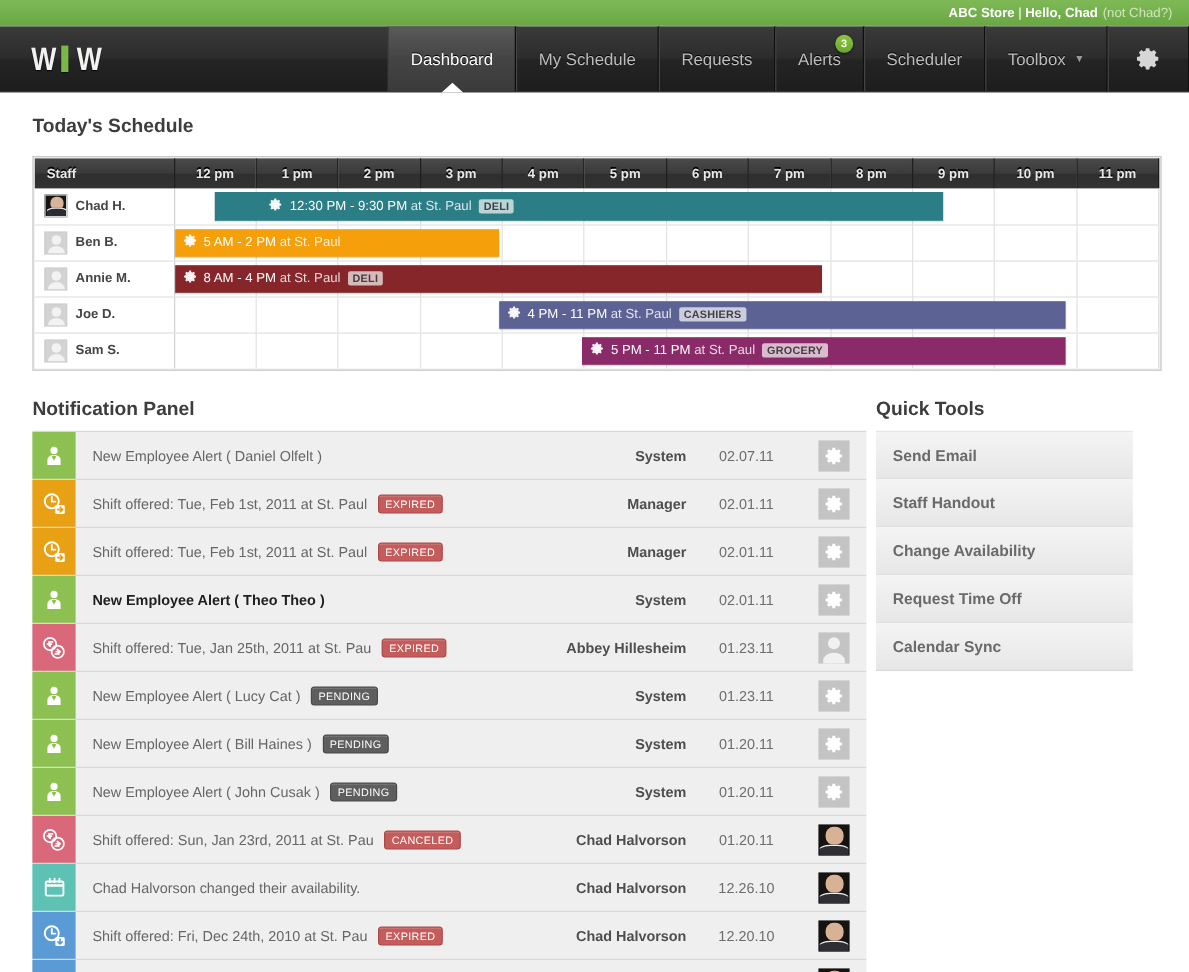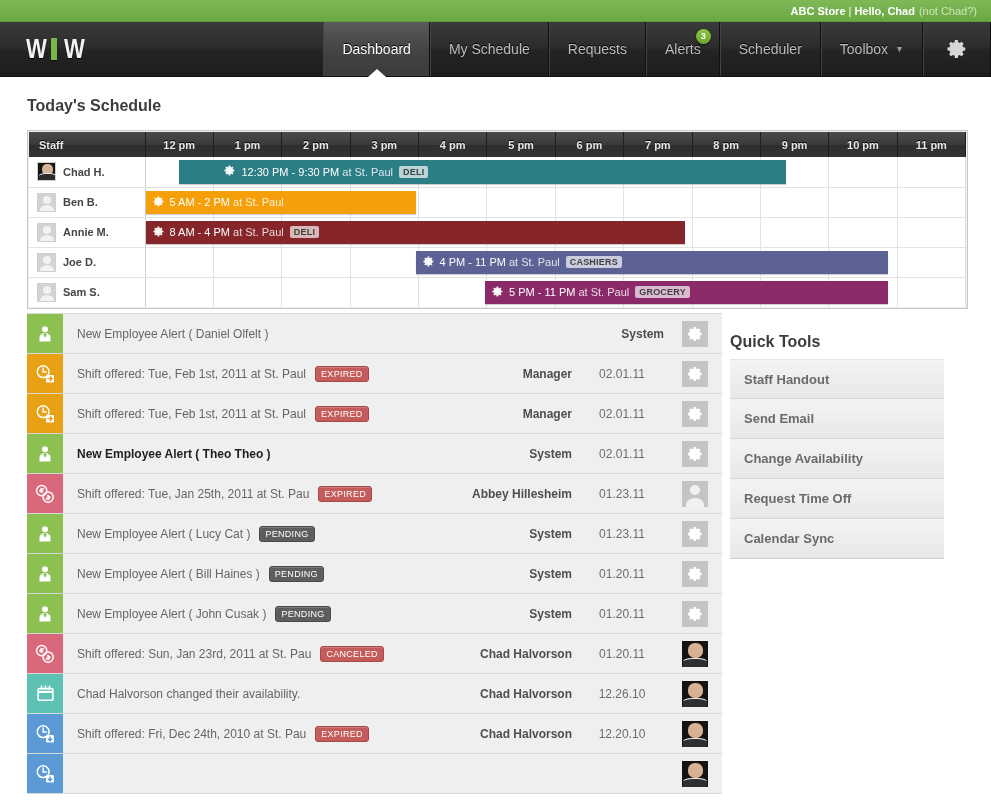--- a/index.html
+++ b/index.html
@@ -545,33 +545,35 @@
           <td></td>
           <td></td>
         </tr>
       </tbody>
   </table>
 </div>
 
 <div class="lower">
 
   <div class="notif-col">
+    <h2 class="section">Notification Panel</h2>
     <div class="notif-list" id="notif-list">
         <div class="notif-row">
           <div class="notif-icon" style="background: rgb(140, 193, 82);">
             <svg width="20" height="20" viewBox="0 0 24 24" fill="#ffffff">
               <circle cx="12" cy="6.4" r="3.6"></circle>
               <path d="M12 11c-4 0-6.6 2.2-6.6 5.2V21h13.2v-4.8C18.6 13.2 16 11 12 11z"></path>
               <path d="M9.6 12.4L12 16.6l2.4-4.2-2.4-.9z" fill="#8cc152"></path>
             </svg>
           </div>
           <div class="notif-body">
             <span>New Employee Alert ( Daniel Olfelt )</span>
           </div>
           <div class="notif-from">System</div>
+          <div class="notif-date">02.07.11</div>
           <div class="notif-thumb">
             <div class="thumb-box gear">
               <svg width="18" height="18" viewBox="0 0 24 24" fill="#ffffff">
                 <path d="M12 8.4a3.6 3.6 0 100 7.2 3.6 3.6 0 000-7.2zm0 5.6a2 2 0 110-4 2 2 0 010 4z"></path>
                 <path d="M21 13.5v-3l-2.3-.4c-.16-.57-.39-1.11-.67-1.6l1.34-1.93-2.14-2.14-1.93 1.34c-.49-.28-1.03-.51-1.6-.67L13.3 2.8h-3l-.4 2.3c-.57.16-1.11.39-1.6.67L6.37 4.43 4.23 6.57 5.57 8.5c-.28.49-.51 1.03-.67 1.6l-2.3.4v3l2.3.4c.16.57.39 1.11.67 1.6l-1.34 1.93 2.14 2.14 1.93-1.34c.49.28 1.03.51 1.6.67l.4 2.3h3l.4-2.3c.57-.16 1.11-.39 1.6-.67l1.93 1.34 2.14-2.14-1.34-1.93c.28-.49.51-1.03.67-1.6l2.3-.4z"></path>
               </svg>
             </div>
           </div>
         </div>
         <div class="notif-row">
@@ -805,24 +807,24 @@
             <div class="thumb-box photo"></div>
           </div>
         </div>
       </div>
   </div>
 
   <div class="quick-col">
     <h2 class="section" style="margin-left:8px">Quick Tools</h2>
     <div class="qt-list">
       <div class="qt-btn">
-        <span>Staff Handout</span>
+        <span>Send Email</span>
       </div>
       <div class="qt-btn">
-        <span>Send Email</span>
+        <span>Staff Handout</span>
       </div>
       <div class="qt-btn">
         <span>Change Availability</span>
       </div>
       <div class="qt-btn">
         <span>Request Time Off</span>
       </div>
       <div class="qt-btn">
         <span>Calendar Sync</span>
       </div>

